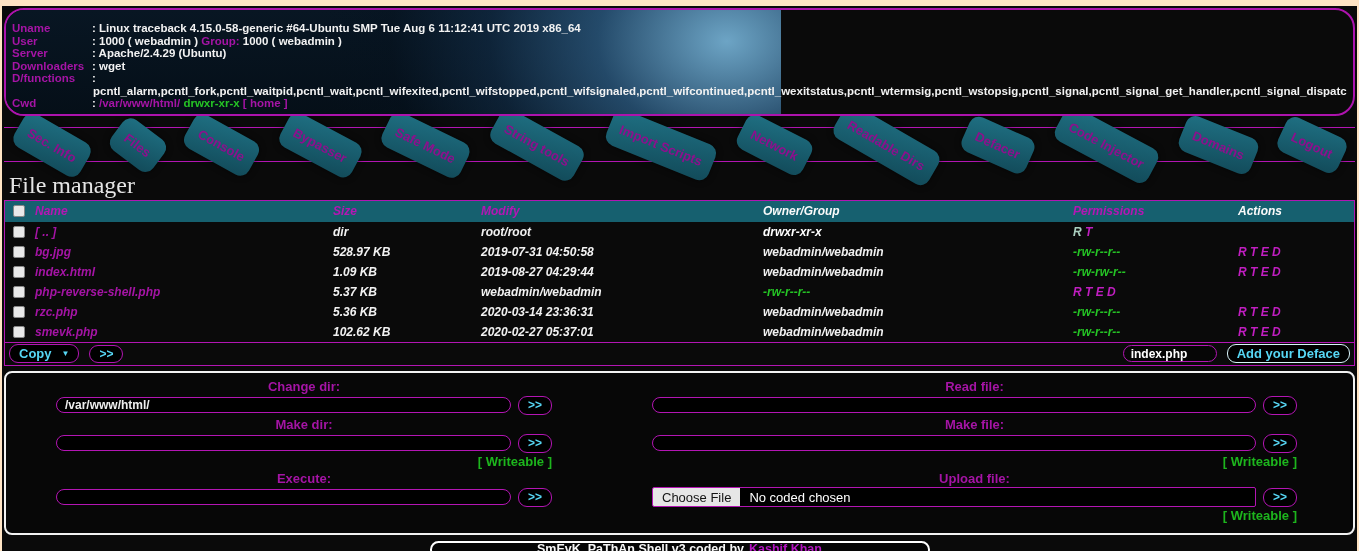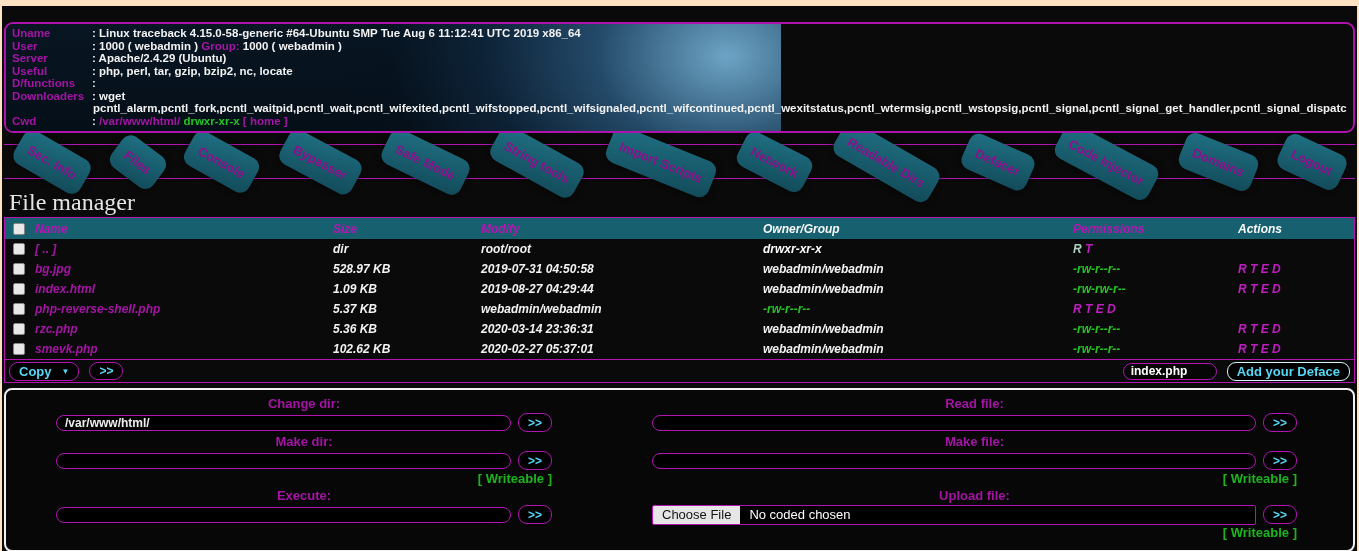--- a/index.html
+++ b/index.html
@@ -2,22 +2,22 @@
 <html><head>
 <meta charset="utf-8">
 <style>
   * { margin:0; padding:0; box-sizing:border-box; }
   html,body { background:#000; }
   .stage { position:relative; width:1359px; height:551px; background:#ffe4c4; overflow:hidden;
            font-family:"Liberation Sans", sans-serif; }
   .content { position:absolute; top:6px; left:0; right:0; bottom:0; background:#0a0a0a; margin:0 2px; }
 
   
-  .info-box { position:relative; z-index:3; margin:16px 2px 0; border:2px solid #ad13ad; border-radius:9px;
-              padding:3px 6px 4px; overflow:hidden; background:#0a0a0a; }
+  .info-box { position:relative; z-index:3; margin:2px 2px 0; border:2px solid #ad13ad; border-radius:20px;
+              padding:12px 6px 4px; overflow:hidden; background:#0a0a0a; }
   .info-glow { position:absolute; top:0; left:0; bottom:0; width:775px;
                background: radial-gradient(ellipse 430px 320px at 93% 30%, rgba(120,180,215,.9),
                            rgba(55,110,155,.6) 30%, rgba(25,60,95,.4) 55%, rgba(5,18,32,.25) 78%, rgba(0,0,0,0) 95%),
                            linear-gradient(#081623, #050f18); }
   .info-line { position:relative; color:#f2f2f2; font-weight:bold; font-size:11.5px; line-height:12.5px;
                white-space:nowrap; overflow:hidden; }
   .ilabel { display:inline-block; width:80px; color:#a514a5; }
   .ipurple { color:#a514a5; }
   .igreen { color:#25c425; }
   .indent { padding-left:81px; }
@@ -103,27 +103,24 @@
       </div>
       <div class="info-line">
         <span class="ilabel">User</span><span>: </span><span>1000 ( webadmin )</span>
         <span class="ipurple">Group:</span>
         <span>1000 ( webadmin )</span>
       </div>
       <div class="info-line">
         <span class="ilabel">Server</span><span>: </span><span>Apache/2.4.29 (Ubuntu)</span>
       </div>
       <div class="info-line">
-        <span class="ilabel">Useful</span><span>: </span><span>php, perl, tar, gzip, bzip2, nc, locate</span>
+        <span class="ilabel">Downloaders</span><span>: </span><span>wget</span>
       </div>
       <div class="info-line">
         <span class="ilabel">D/functions</span><span>:</span>
-      </div>
-      <div class="info-line">
-        <span class="ilabel">Downloaders</span><span>: </span><span>wget</span>
       </div>
       <div class="info-line indent">pcntl_alarm,pcntl_fork,pcntl_waitpid,pcntl_wait,pcntl_wifexited,pcntl_wifstopped,pcntl_wifsignaled,pcntl_wifcontinued,pcntl_wexitstatus,pcntl_wtermsig,pcntl_wstopsig,pcntl_signal,pcntl_signal_get_handler,pcntl_signal_dispatch,pcntl_ge</div>
       <div class="info-line">
         <span class="ilabel">Cwd</span><span>: </span><span class="ipurple">/var/www/html/</span>
         <span class="igreen">drwxr-xr-x</span>
         <span class="ipurple">[ home ]</span>
       </div>
     </div>
 
     <div class="tabs">

